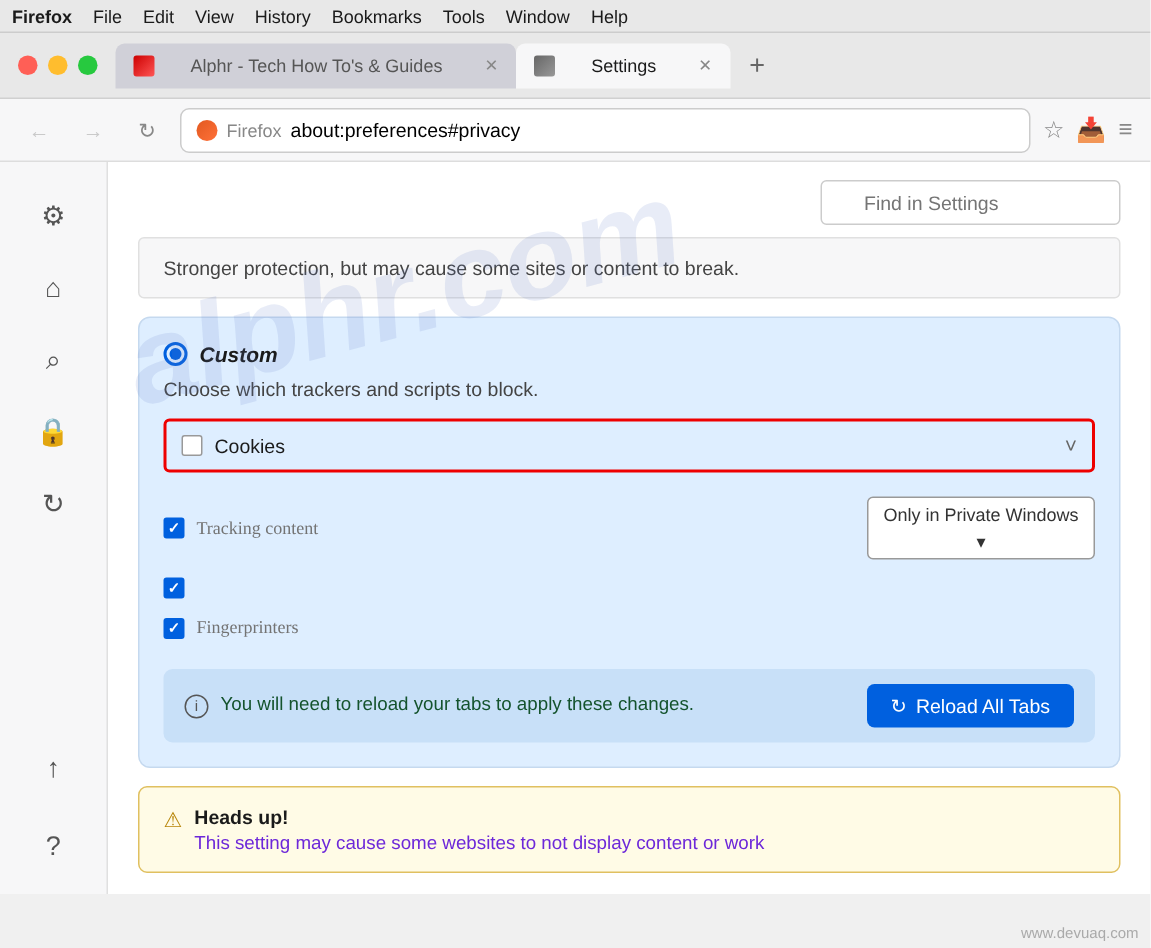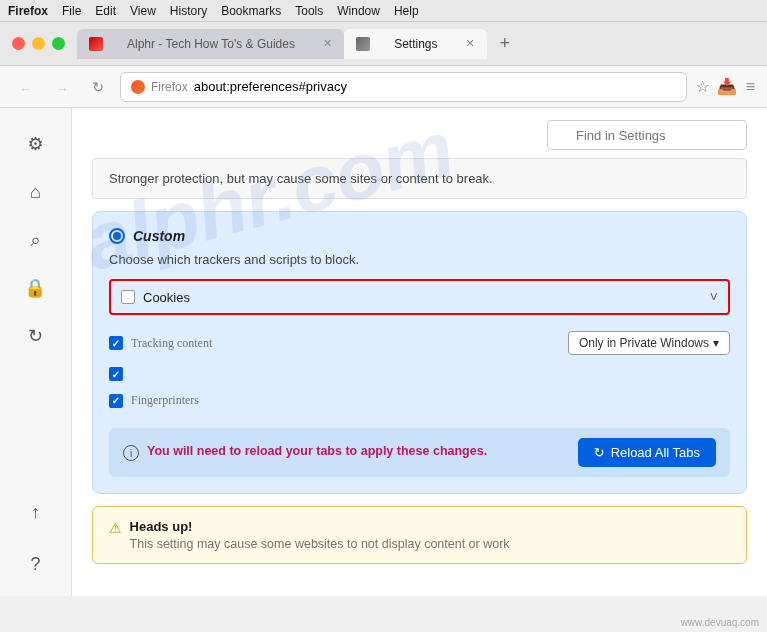--- a/index.html
+++ b/index.html
@@ -290,20 +290,21 @@
       display: flex;
       align-items: center;
       gap: 4px;
       padding: 4px 10px;
       border: 1px solid #999;
       border-radius: 4px;
       background: white;
       font-size: 12px;
       color: #333;
       cursor: pointer;
+      flex-direction: column;
     }
 
     .reload-notice {
       display: flex;
       align-items: center;
       justify-content: space-between;
       background: #c8e0f8;
       border-radius: 6px;
       padding: 10px 14px;
       margin-top: 14px;
@@ -319,22 +320,21 @@
       border-radius: 50%;
       border: 1.5px solid #555;
       display: flex; align-items: center; justify-content: center;
       font-size: 10px;
       color: #555;
       flex-shrink: 0;
       margin-top: 1px;
     }
     .reload-text {
       font-size: 12.5px;
-      color: #be185d;
-      font-weight: bold;
+      color: #14532d;
     }
     .reload-btn {
       background: #0060df;
       color: white;
       border: none;
       border-radius: 5px;
       padding: 7px 16px;
       font-size: 13px;
       font-weight: 500;
       cursor: pointer;
@@ -367,21 +367,21 @@
     }
     .heads-up-content {}
     .heads-up-title {
       font-size: 13px;
       font-weight: 600;
       color: #1a1a1a;
       margin-bottom: 3px;
     }
     .heads-up-text {
       font-size: 12.5px;
-      color: #737373;
+      color: #6d28d9;
     }
 
     
     .watermark {
       position: absolute;
       top: 150px;
       left: 80px;
       font-size: 80px;
       font-weight: 900;
       color: rgba(100, 130, 200, 0.15);

